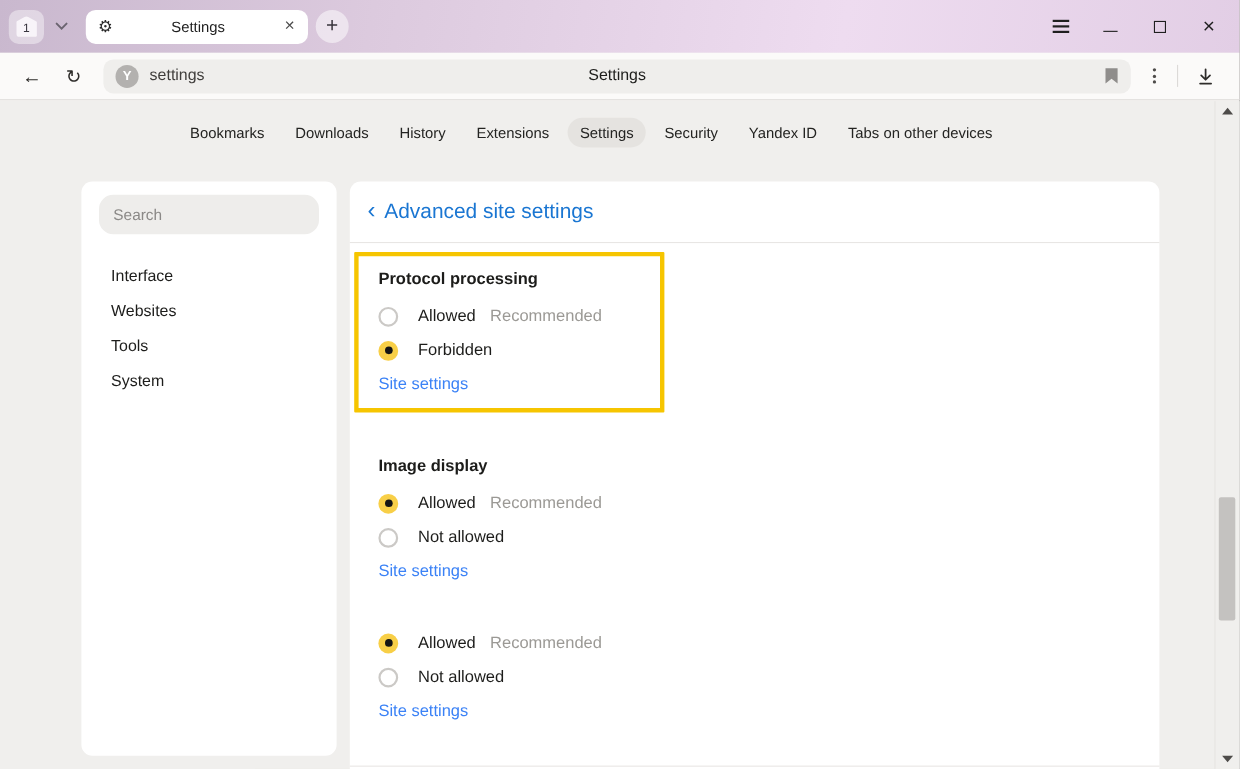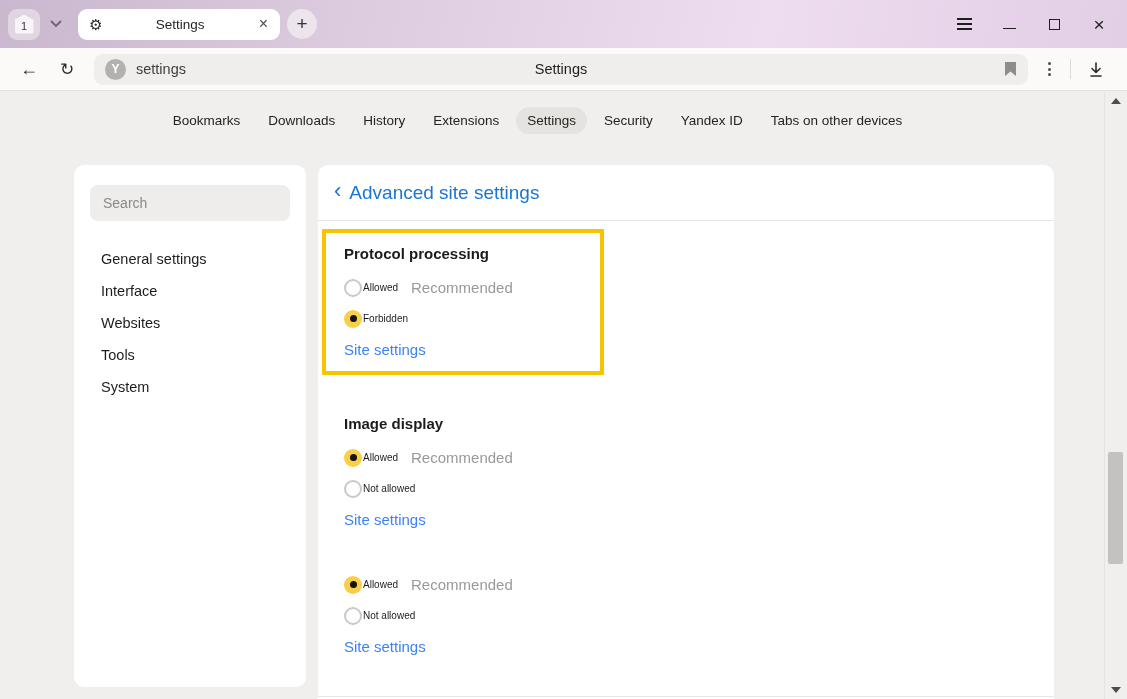--- a/index.html
+++ b/index.html
@@ -66,22 +66,22 @@
   .tool-divider { width:1px; height:20px; background:#dcdad8; }
   .download-btn { width:34px; display:flex; justify-content:center; }
   
   .content { position:absolute; top:92px; left:0; right:0; bottom:0; background:#f0efed; }
   .nav-tabs { display:flex; justify-content:center; gap:6px; padding-top:15px; padding-right:52px; }
   .nav-tab { padding:6px 11px; font-size:13.5px; color:#242422; border-radius:15px; white-space:nowrap; }
   .nav-tab.active { background:#e5e3e0; }
   
   .sidebar { position:absolute; left:74px; top:73px; width:232px; height:522px; background:#fff; border-radius:10px; }
   .search-box {
-    margin:20px 16px 0; width:200px; height:36px; background:#eeedeb; border:none; outline:none;
-    border-radius:8px; padding:4px 13px; font-size:14px; color:#2a2a28; font-family:"Liberation Sans",sans-serif;
+    margin:12px 16px 0; width:200px; height:36px; background:#eeedeb; border:none; outline:none;
+    border-radius:13px; padding:4px 13px; font-size:14px; color:#2a2a28; font-family:"Liberation Sans",sans-serif;
   }
   .search-box::placeholder { color:#8b8987; }
   .sidebar-items { margin-top:22px; }
   .sidebar-item { padding:8px 0 8px 27px; font-size:14.5px; color:#1d1d1b; height:32px; }
   
   .main { position:absolute; left:318px; top:73px; width:736px; bottom:0; background:#fff; border-radius:10px 10px 0 0; }
   .main::after { content:""; position:absolute; left:0; right:0; bottom:2px; height:1px; background:#e8e6e4; }
   .main-header { height:56px; display:flex; align-items:center; padding-left:11px; border-bottom:1px solid #e8e6e4; }
   .back-chevron { color:#1a76d2; font-size:22px; padding:0 5px 3px; line-height:1; }
   .main-title { color:#1a76d2; font-size:19px; margin-left:3px; }
@@ -91,21 +91,21 @@
   .section.highlighted {
     border:4px solid #f6c500; width:282px; margin-left:4px;
     padding:12px 18px 12px; border-radius:1px;
   }
   .section-title { font-size:15px; font-weight:700; color:#1c1c1a; margin-bottom:10px; }
   .option-row { display:flex; align-items:center; height:31px; }
   .radio { width:18px; height:18px; border-radius:50%; flex:0 0 18px; }
   .radio.off { background:#fff; border:2px solid #cbc9c6; }
   .radio.on { background:#f8cf47; position:relative; }
   .radio.on::after { content:""; position:absolute; width:7px; height:7px; border-radius:50%; background:#141414; top:5.5px; left:5.5px; }
-  .option-label { margin-left:1px; font-size:10px; color:#1c1c1a; }
+  .option-label { margin-left:18px; font-size:15px; color:#1c1c1a; }
   .option-badge { margin-left:13px; font-size:15px; color:#9b9995; }
   .site-link { margin-top:7px; font-size:15px; color:#3b82f6; display:inline-block; }
   
   .scrollbar { position:absolute; top:0; right:0; bottom:0; width:23px; background:#f0efed; border-left:1px solid #e6e4e2; }
   .sb-arrow-up, .sb-arrow-down { position:absolute; left:6px; width:0; height:0; border-left:5px solid transparent; border-right:5px solid transparent; }
   .sb-arrow-up { top:6px; border-bottom:6px solid #4e4c4a; }
   .sb-arrow-down { bottom:6px; border-top:6px solid #4e4c4a; }
   .sb-thumb { position:absolute; left:3px; width:15px; top:360px; height:112px; background:#c4c2c0; border-radius:2px; }
 </style>
 </head>
@@ -190,21 +190,20 @@
         <div class="nav-tab">Extensions</div>
         <div class="nav-tab active">Settings</div>
         <div class="nav-tab">Security</div>
         <div class="nav-tab">Yandex ID</div>
         <div class="nav-tab">Tabs on other devices</div>
       </div>
 
     <div class="sidebar">
       <input class="search-box" placeholder="Search" style="">
       <div class="sidebar-items">
-          <div class="sidebar-item">General settings</div>
           <div class="sidebar-item">Interface</div>
           <div class="sidebar-item">Websites</div>
           <div class="sidebar-item">Tools</div>
           <div class="sidebar-item">System</div>
         </div>
     </div>
 
     <div class="main">
       <div class="main-header">
         <span class="back-chevron">‹</span>

